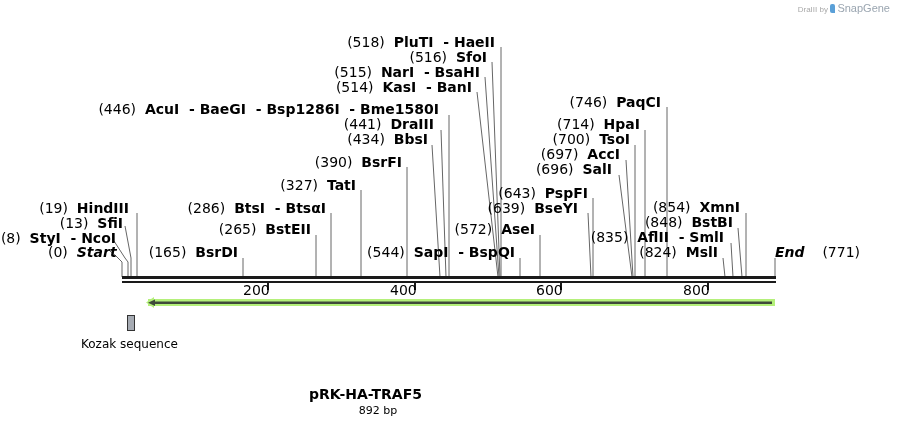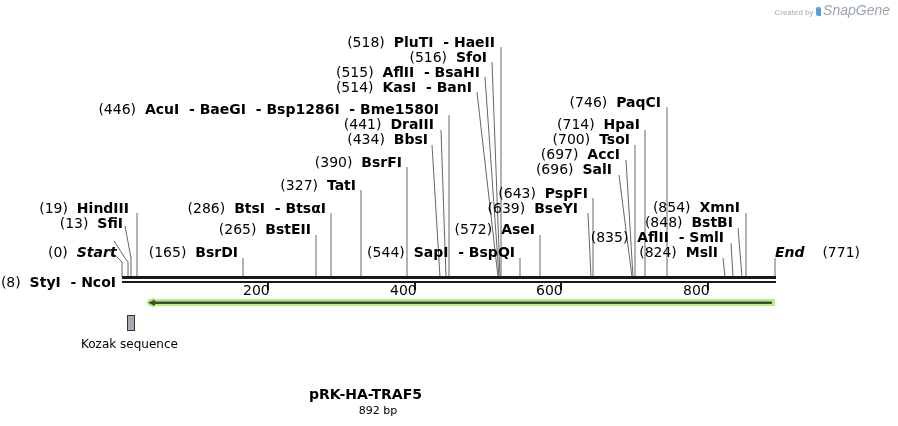--- a/index.html
+++ b/index.html
@@ -4,31 +4,31 @@
 <style>
   html, body { margin:0; padding:0; background:#ffffff; }
   body { width:898px; height:426px; position:relative; overflow:hidden;
          font-family:"DejaVu Sans", "Liberation Sans", sans-serif; color:#000; }
   #map { position:absolute; left:0; top:0; }
   .lbl { font-size:14px; }
   .pos { font-weight:normal; }
   .nm { font-weight:bold; }
   .credit { position:absolute; right:8px; top:2px; font-size:8px; color:#a9a9a9;
             font-family:"Liberation Sans", sans-serif; }
-  .credit .brand { font-size:14px; color:#9aa5b0;font-style:italic; }
+  .credit .brand { font-size:11px; color:#9aa5b0; }
   .title { position:absolute; left:0; width:731px; top:386px; text-align:center;
            font-weight:bold; font-size:14px; }
   .sub { position:absolute; left:0; width:756px; top:404px; text-align:center; font-size:11px; }
   .kozak-label { position:absolute; left:81px; top:337px; font-size:12px; }
 </style>
 </head>
 <body>
 
 <div class="credit">
-  <span>Created by</span>
+  <span>DraIII by</span>
   <span style="display:inline-block;width:5px;height:9px;background:#5aa0d8;border-radius:2px 2px 0 2px;vertical-align:-1px;"></span>
   <span class="brand">SnapGene</span>
 </div>
 
 <svg id="map" width="898" height="426">
 
   <g stroke="#666" stroke-width="1" fill="none">
     <polyline points="110,251 116,256 122,262 122,277"></polyline>
     <polyline points="114,241 125,258 128,262 128,277"></polyline>
     <polyline points="125,226 131,258 131,262 131,277"></polyline>
@@ -75,33 +75,33 @@
     <rect x="148" y="299" width="627" height="7" fill="#b4f07a"></rect>
     <polygon points="146,302.5 154,297 154,308" fill="#b4f07a"></polygon>
     <rect x="152" y="301.5" width="620" height="2.5" fill="#3f4a3a"></rect>
     <polygon points="148,302.7 155,299.5 155,306" fill="#3f4a3a"></polygon>
   </g>
 
   <rect x="127.5" y="315.5" width="7" height="15" fill="#a6abb3" stroke="#333" stroke-width="1"></rect>
 </svg>
 
 <div id="labels">
-    <div class="lbl" style="position: absolute; top: 230px; right: 782px; white-space: pre; margin-top: 44px;"><span class="pos">(8)  </span><span class="nm">StyI  - NcoI</span></div>
+    <div class="lbl" style="position: absolute; top: 230px; right: 782px; white-space: pre;"><span class="pos">(8)  </span><span class="nm">StyI  - NcoI</span></div>
     <div class="lbl" style="position: absolute; top: 215px; right: 775px; white-space: pre;"><span class="pos">(13)  </span><span class="nm">SfiI</span></div>
     <div class="lbl" style="position: absolute; top: 200px; right: 769px; white-space: pre;"><span class="pos">(19)  </span><span class="nm">HindIII</span></div>
     <div class="lbl" style="position: absolute; top: 244px; right: 660px; white-space: pre;"><span class="pos">(165)  </span><span class="nm">BsrDI</span></div>
     <div class="lbl" style="position: absolute; top: 221px; right: 587px; white-space: pre;"><span class="pos">(265)  </span><span class="nm">BstEII</span></div>
     <div class="lbl" style="position: absolute; top: 200px; right: 572px; white-space: pre; margin-left: 40px;"><span class="pos">(286)  </span><span class="nm">BtsI  - BtsαI</span></div>
     <div class="lbl" style="position: absolute; top: 177px; right: 542px; white-space: pre;"><span class="pos">(327)  </span><span class="nm">TatI</span></div>
     <div class="lbl" style="position: absolute; top: 154px; right: 496px; white-space: pre;"><span class="pos">(390)  </span><span class="nm">BsrFI</span></div>
     <div class="lbl" style="position: absolute; top: 131px; right: 470px; white-space: pre;"><span class="pos">(434)  </span><span class="nm">BbsI</span></div>
     <div class="lbl" style="position: absolute; top: 116px; right: 464px; white-space: pre;"><span class="pos">(441)  </span><span class="nm">DraIII</span></div>
     <div class="lbl" style="position: absolute; top: 101px; right: 459px; white-space: pre;"><span class="pos">(446)  </span><span class="nm">AcuI  - BaeGI  - Bsp1286I  - Bme1580I</span></div>
     <div class="lbl" style="position: absolute; top: 79px; right: 426px; white-space: pre;"><span class="pos">(514)  </span><span class="nm">KasI  - BanI</span></div>
-    <div class="lbl" style="position: absolute; top: 64px; right: 418px; white-space: pre;"><span class="pos">(515)  </span><span class="nm">AflII  - BsaHI</span></div>
+    <div class="lbl" style="position: absolute; top: 64px; right: 418px; white-space: pre;"><span class="pos">(515)  </span><span class="nm">NarI  - BsaHI</span></div>
     <div class="lbl" style="position: absolute; top: 49px; right: 411px; white-space: pre;"><span class="pos">(516)  </span><span class="nm">SfoI</span></div>
     <div class="lbl" style="position: absolute; top: 34px; right: 403px; white-space: pre;"><span class="pos">(518)  </span><span class="nm">PluTI  - HaeII</span></div>
     <div class="lbl" style="position: absolute; top: 244px; right: 383px; white-space: pre;"><span class="pos">(544)  </span><span class="nm">SapI  - BspQI</span></div>
     <div class="lbl" style="position: absolute; top: 221px; right: 363px; white-space: pre;"><span class="pos">(572)  </span><span class="nm">AseI</span></div>
     <div class="lbl" style="position: absolute; top: 200px; right: 320px; white-space: pre;"><span class="pos">(639)  </span><span class="nm">BseYI</span></div>
     <div class="lbl" style="position: absolute; top: 185px; right: 310px; white-space: pre;"><span class="pos">(643)  </span><span class="nm">PspFI</span></div>
     <div class="lbl" style="position: absolute; top: 161px; right: 286px; white-space: pre;"><span class="pos">(696)  </span><span class="nm">SalI</span></div>
     <div class="lbl" style="position: absolute; top: 146px; right: 278px; white-space: pre;"><span class="pos">(697)  </span><span class="nm">AccI</span></div>
     <div class="lbl" style="position: absolute; top: 131px; right: 268px; white-space: pre; text-align: center;"><span class="pos">(700)  </span><span class="nm">TsoI</span></div>
     <div class="lbl" style="position: absolute; top: 116px; right: 258px; white-space: pre;"><span class="pos">(714)  </span><span class="nm">HpaI</span></div>

